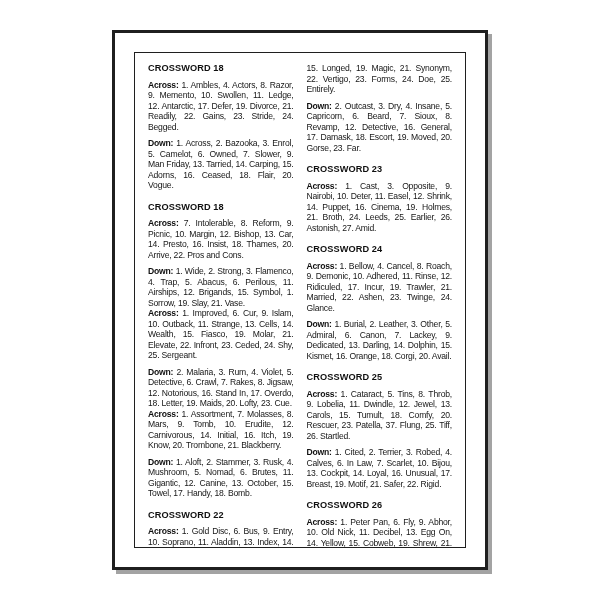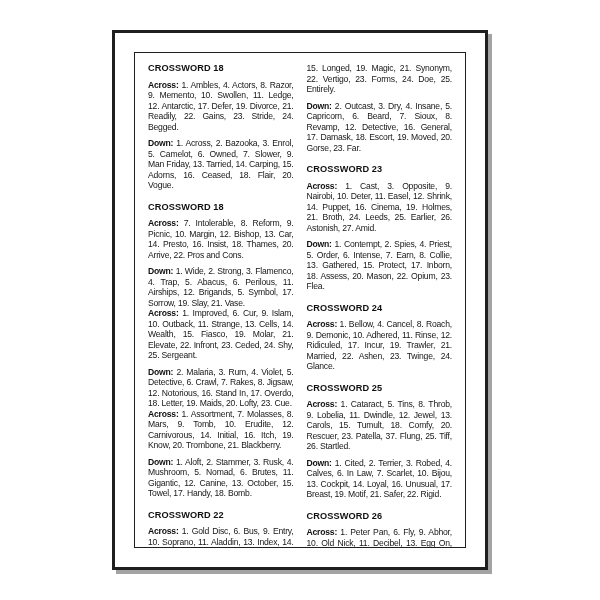--- a/index.html
+++ b/index.html
@@ -68,21 +68,21 @@
 
         <section class="cw">
           <h3 class="cw-h">CROSSWORD 18</h3>
           <p class="ans"><strong class="lbl">Across:</strong> <span>1. Ambles, 4. Actors, 8. Razor, 9. Memento, 10. Swollen, 11. Ledge, 12. Antarctic, 17. Defer, 19. Divorce, 21. Readily, 22. Gains, 23. Stride, 24. Begged.</span></p>
           <p class="ans"><strong class="lbl">Down:</strong> <span>1. Across, 2. Bazooka, 3. Enrol, 5. Camelot, 6. Owned, 7. Slower, 9. Man Friday, 13. Tarried, 14. Carping, 15. Adorns, 16. Ceased, 18. Flair, 20. Vogue.</span></p>
         </section>
 
         <section class="cw">
           <h3 class="cw-h">CROSSWORD 18</h3>
           <p class="ans"><strong class="lbl">Across:</strong> <span>7. Intolerable, 8. Reform, 9. Picnic, 10. Margin, 12. Bishop, 13. Car, 14. Presto, 16. Insist, 18. Thames, 20. Arrive, 22. Pros and Cons.</span></p>
-          <p class="ans"><strong class="lbl">Down:</strong> <span>1. Wide, 2. Strong, 3. Flamenco, 4. Trap, 5. Abacus, 6. Perilous, 11. Airships, 12. Brigands, 5. Symbol, 17. Sorrow, 19. Slay, 21. Vase.</span></p>
+          <p class="ans"><strong class="lbl">Down:</strong> <span>1. Wide, 2. Strong, 3. Flamenco, 4. Trap, 5. Abacus, 6. Perilous, 11. Airships, 12. Brigands, 15. Symbol, 1. Sorrow, 19. Slay, 21. Vase.</span></p>
         </section>
 
         <section class="cw">
           <p class="ans"><strong class="lbl">Across:</strong> <span>1. Improved, 6. Cur, 9. Islam, 10. Outback, 11. Strange, 13. Cells, 14. Wealth, 15. Fiasco, 19. Molar, 21. Elevate, 22. Infront, 23. Ceded, 24. Shy, 25. Sergeant.</span></p>
           <p class="ans"><strong class="lbl">Down:</strong> <span>2. Malaria, 3. Rum, 4. Violet, 5. Detective, 6. Crawl, 7. Rakes, 8. Jigsaw, 12. Notorious, 16. Stand In, 17. Overdo, 18. Letter, 19. Maids, 20. Lofty, 23. Cue.</span></p>
         </section>
 
         <section class="cw">
           <p class="ans"><strong class="lbl">Across:</strong> <span>1. Assortment, 7. Molasses, 8. Mars, 9. Tomb, 10. Erudite, 12. Carnivorous, 14. Initial, 16. Itch, 19. Know, 20. Trombone, 21. Blackberry.</span></p>
           <p class="ans"><strong class="lbl">Down:</strong> <span>1. Aloft, 2. Stammer, 3. Rusk, 4. Mushroom, 5. Nomad, 6. Brutes, 11. Gigantic, 12. Canine, 13. October, 15. Towel, 17. Handy, 18. Bomb.</span></p>
@@ -98,26 +98,26 @@
       <div class="col">
 
         <section class="cw">
           <p class="ans"><span>15. Longed, 19. Magic, 21. Synonym, 22. Vertigo, 23. Forms, 24. Doe, 25. Entirely.</span></p>
           <p class="ans"><strong class="lbl">Down:</strong> <span>2. Outcast, 3. Dry, 4. Insane, 5. Capricorn, 6. Beard, 7. Sioux, 8. Revamp, 12. Detective, 16. General, 17. Damask, 18. Escort, 19. Moved, 20. Gorse, 23. Far.</span></p>
         </section>
 
         <section class="cw">
           <h3 class="cw-h">CROSSWORD 23</h3>
           <p class="ans"><strong class="lbl">Across:</strong> <span>1. Cast, 3. Opposite, 9. Nairobi, 10. Deter, 11. Easel, 12. Shrink, 14. Puppet, 16. Cinema, 19. Holmes, 21. Broth, 24. Leeds, 25. Earlier, 26. Astonish, 27. Amid.</span></p>
-          <p class="ans"><strong class="lbl">Down:</strong> <span>1. Contempt, 2. Spies, 4. Priest, 5. Order, 6. Intense, 7. Earn, 8. Collie, 13. Gathered, 15. Protect, 17. Inborn, 18. Assess, 20. Mason, 22. Opium, 23. Flea.</span></p>
         </section>
 
         <section class="cw">
           <h3 class="cw-h">CROSSWORD 24</h3>
           <p class="ans"><strong class="lbl">Across:</strong> <span>1. Bellow, 4. Cancel, 8. Roach, 9. Demonic, 10. Adhered, 11. Rinse, 12. Ridiculed, 17. Incur, 19. Trawler, 21. Married, 22. Ashen, 23. Twinge, 24. Glance.</span></p>
+          <p class="ans"><strong class="lbl">Down:</strong> <span>1. Burial, 2. Leather, 3. Other, 5. Admiral, 6. Canon, 7. Lackey, 9. Dedicated, 13. Darling, 14. Dolphin, 15. Kismet, 16. Orange, 18. Corgi, 20. Avail.</span></p>
         </section>
 
         <section class="cw">
           <h3 class="cw-h">CROSSWORD 25</h3>
           <p class="ans"><strong class="lbl">Across:</strong> <span>1. Cataract, 5. Tins, 8. Throb, 9. Lobelia, 11. Dwindle, 12. Jewel, 13. Carols, 15. Tumult, 18. Comfy, 20. Rescuer, 23. Patella, 37. Flung, 25. Tiff, 26. Startled.</span></p>
           <p class="ans"><strong class="lbl">Down:</strong> <span>1. Cited, 2. Terrier, 3. Robed, 4. Calves, 6. In Law, 7. Scarlet, 10. Bijou, 13. Cockpit, 14. Loyal, 16. Unusual, 17. Breast, 19. Motif, 21. Safer, 22. Rigid.</span></p>
         </section>
 
         <section class="cw">
           <h3 class="cw-h">CROSSWORD 26</h3>

